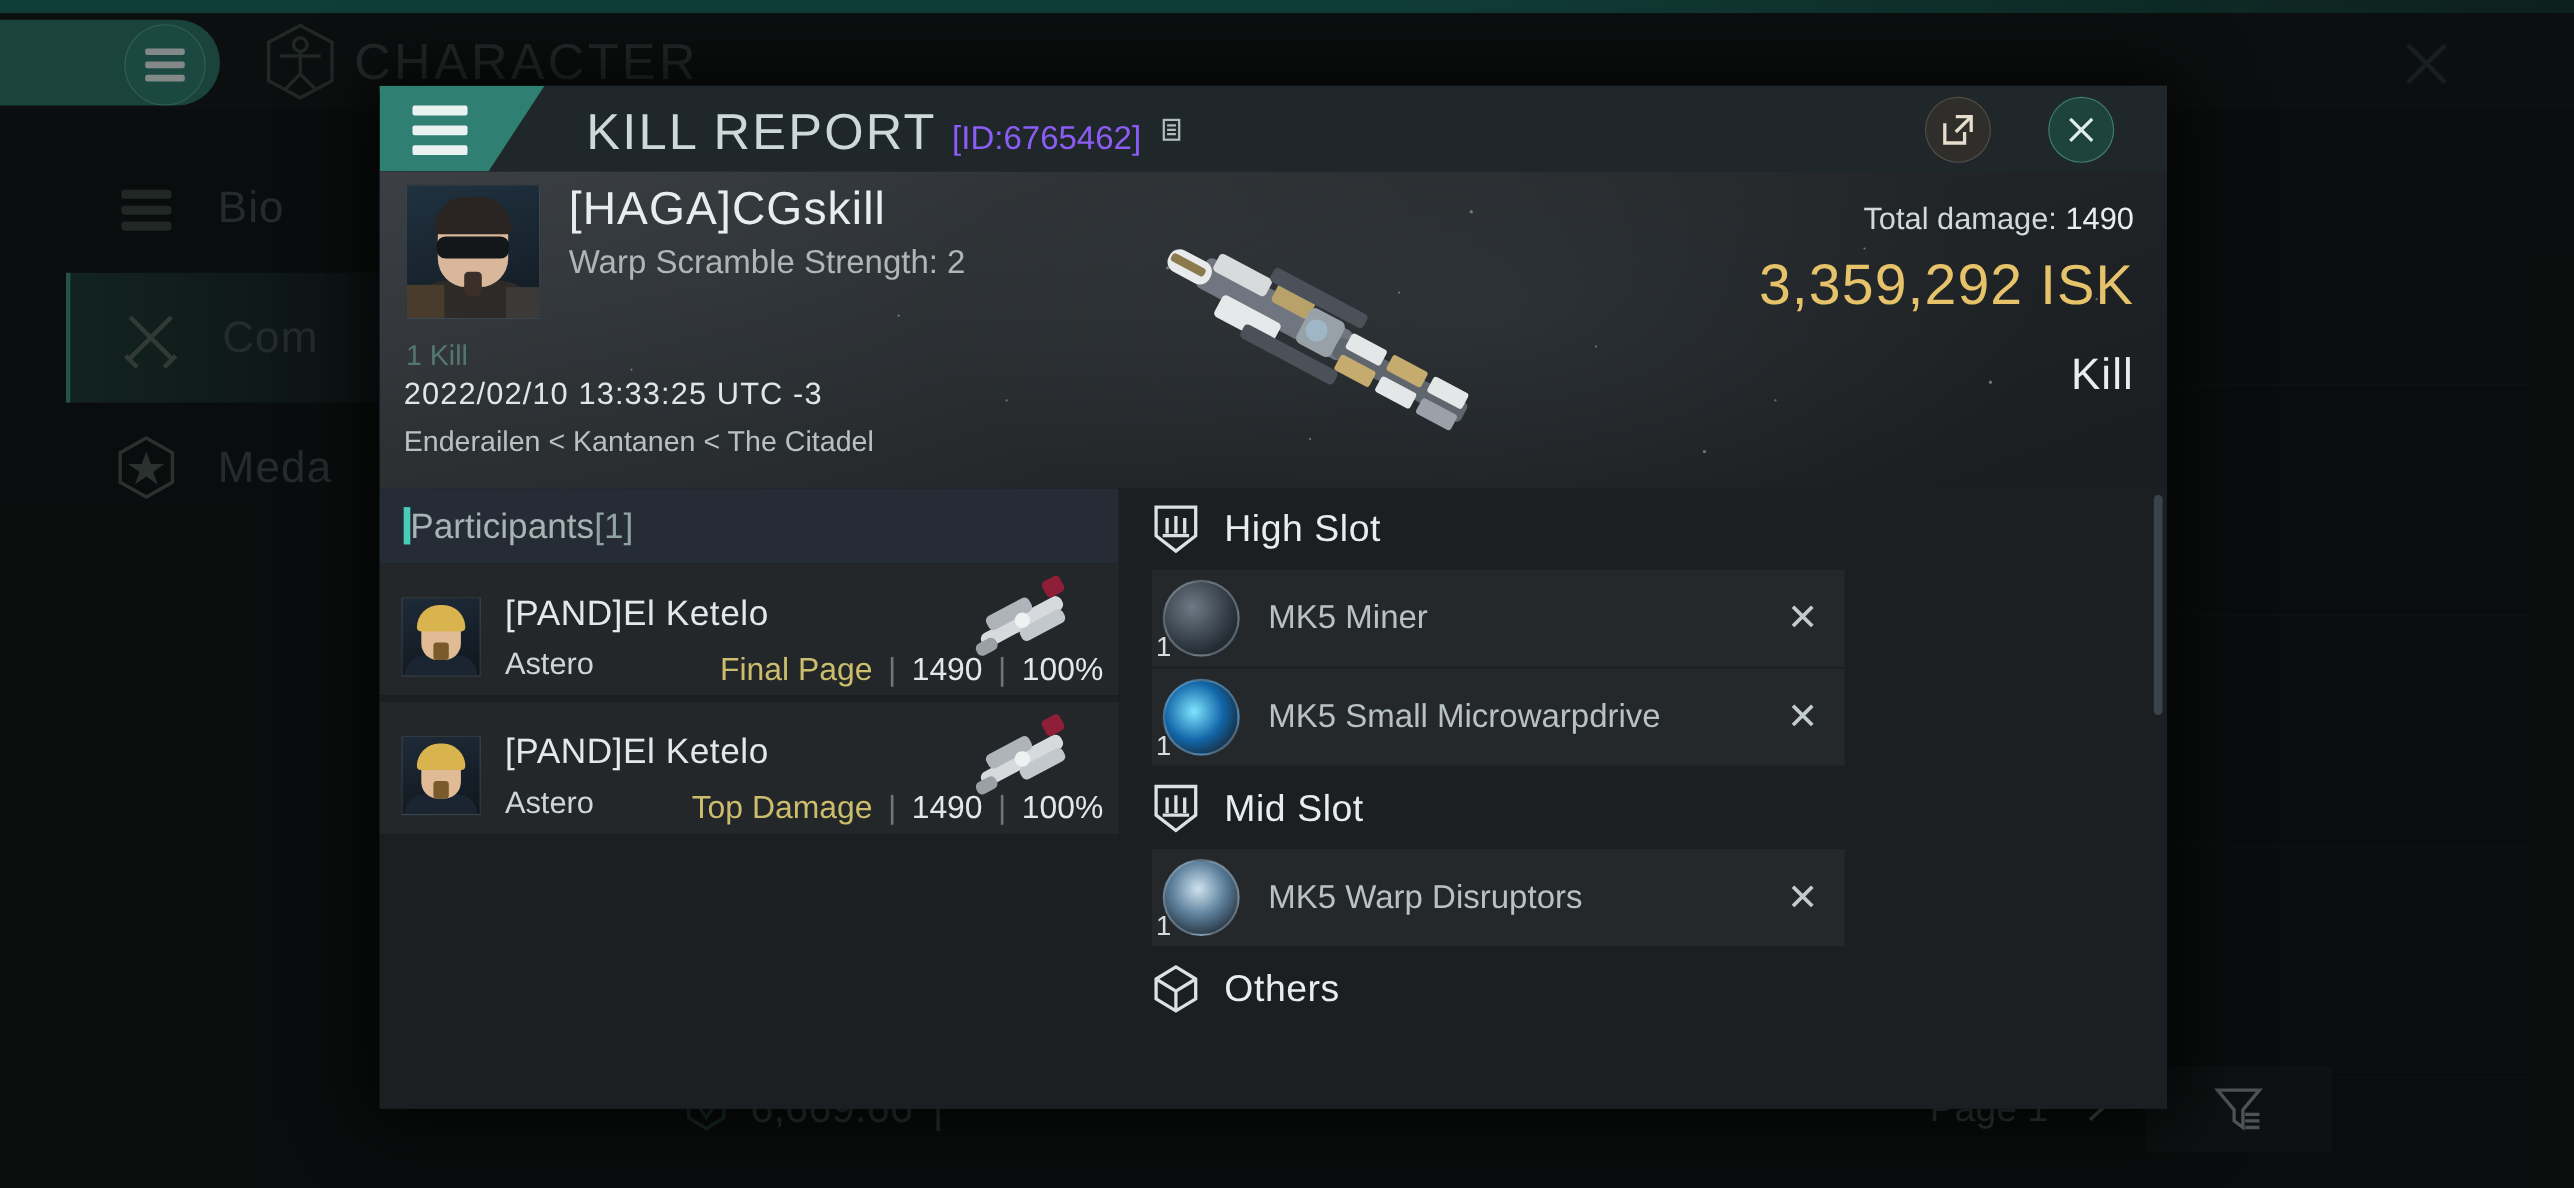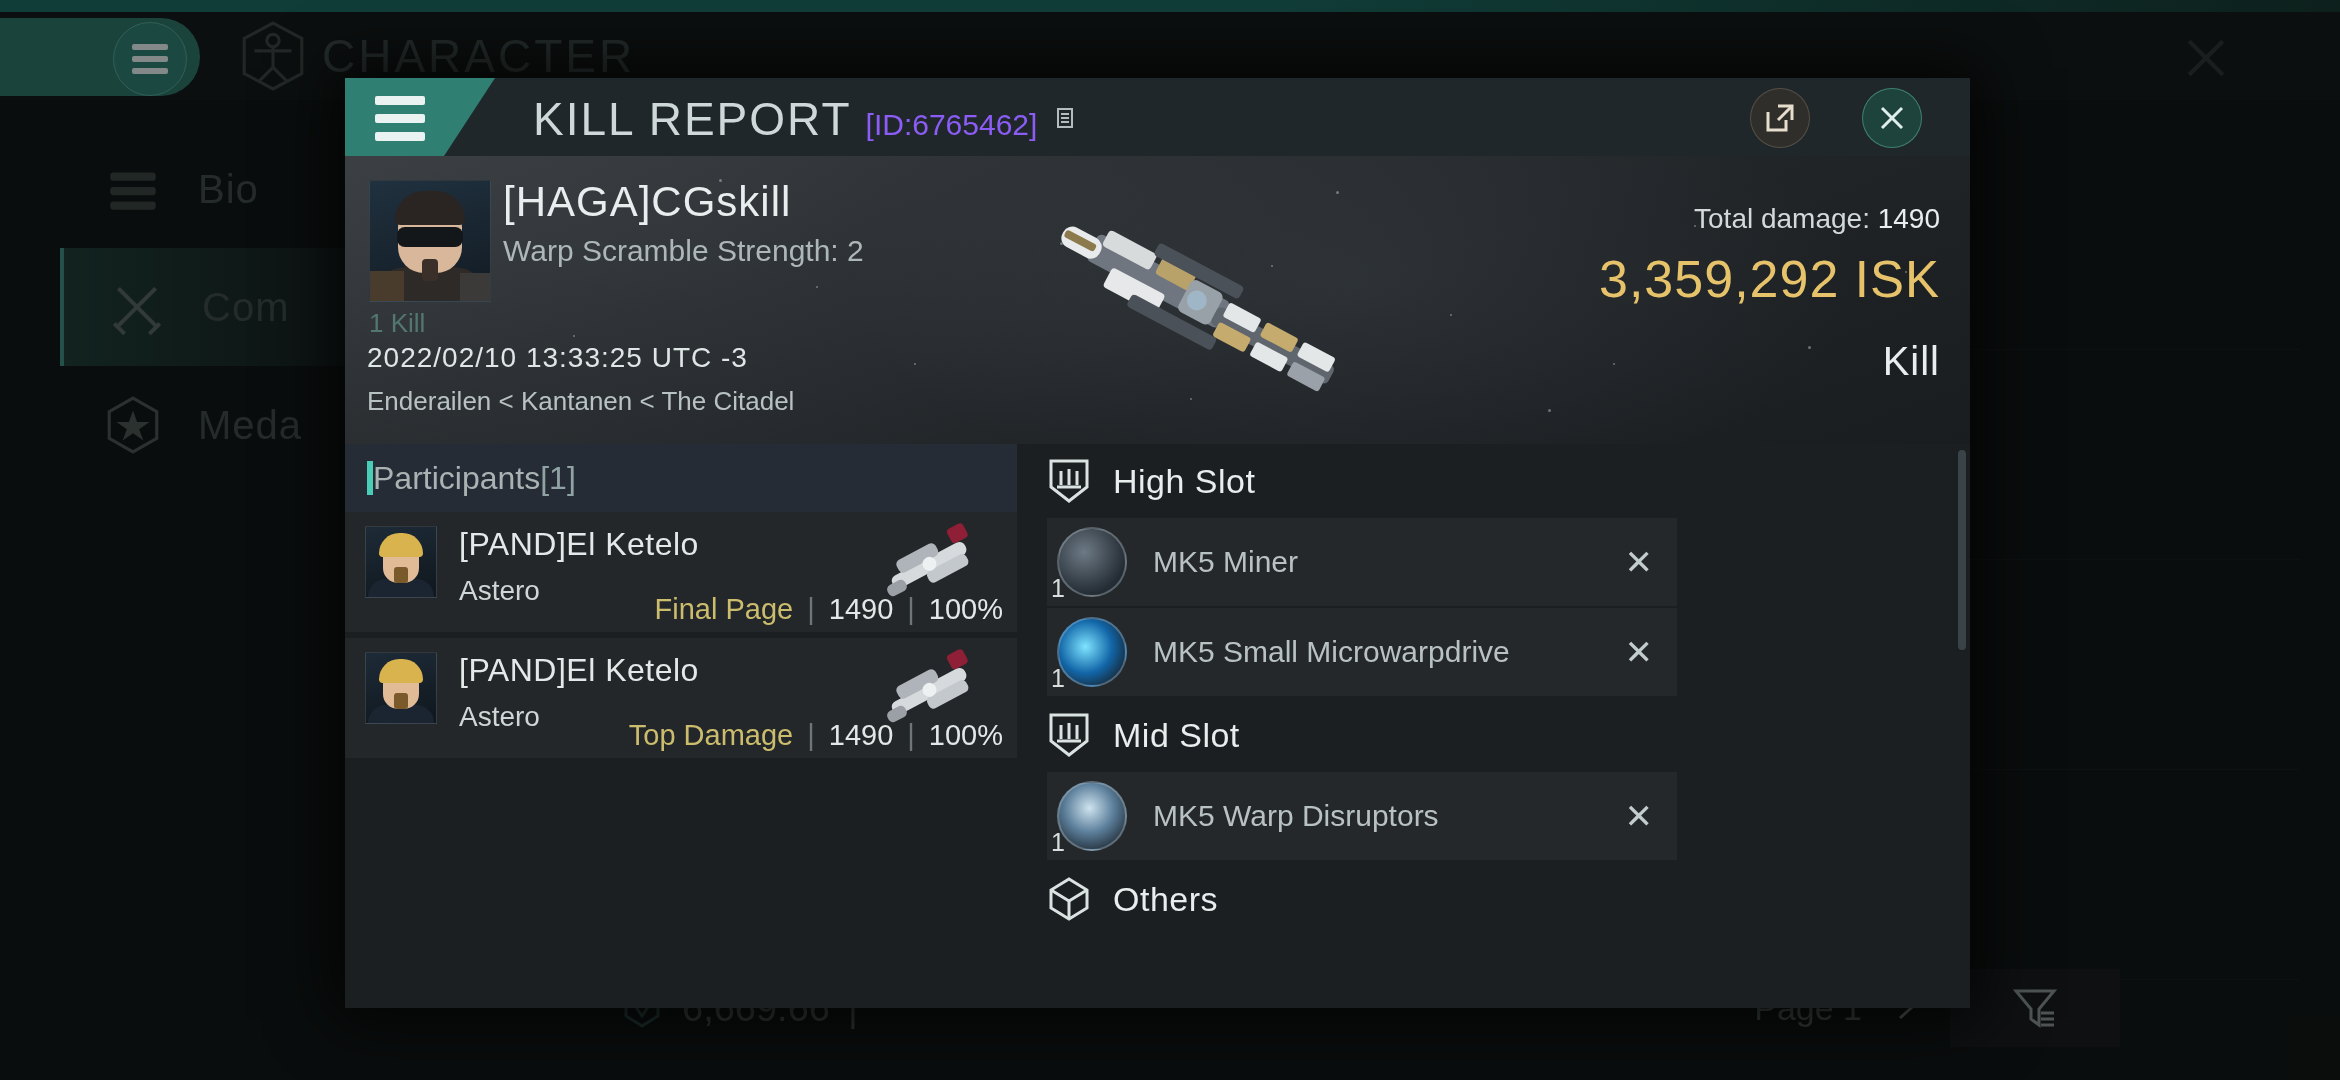--- a/index.html
+++ b/index.html
@@ -112,21 +112,21 @@
     position:relative;height:288px;
     background:
       radial-gradient(ellipse 700px 300px at 62% 45%, rgba(120,130,140,.13), rgba(0,0,0,0) 72%),
       radial-gradient(ellipse 900px 420px at 20% 30%, rgba(90,100,110,.10), rgba(0,0,0,0) 70%),
       linear-gradient(160deg,#3a3e42 0%,#2b2f32 30%,#202427 62%,#1a1d20 100%);
     overflow:hidden;
   }
   .stars{position:absolute;inset:0;}
   .st{position:absolute;background:#c9d4d8;border-radius:50%;opacity:.45;}
 
-  .hero-left{position:absolute;left:24px;top:24px;display:flex;gap:12px;}
+  .hero-left{position:absolute;left:24px;top:12px;display:flex;gap:26px;}
   .portrait{
     width:122px;height:122px;flex:0 0 auto;position:relative;overflow:hidden;
     background:linear-gradient(165deg,#20313f,#121a22);
     border:1px solid rgba(255,255,255,.12);
   }
   .p-head{position:absolute;left:50%;top:16px;transform:translateX(-50%);
           width:64px;height:76px;border-radius:30px 30px 26px 26px;background:#d8b79a;}
   .p-hair{position:absolute;left:50%;top:10px;transform:translateX(-50%);
           width:70px;height:34px;border-radius:34px 34px 6px 6px;background:#2a2522;}
   .p-glass{position:absolute;left:50%;top:46px;transform:translateX(-50%);
@@ -144,41 +144,41 @@
   .killbadge{position:absolute;left:24px;top:152px;color:#5f8d82;font-size:26px;opacity:.75;}
   .hero-meta{position:absolute;left:22px;top:186px;}
   .hero-meta .dt{color:#dfe6e6;font-size:28px;letter-spacing:1px;}
   .hero-meta .loc{color:#b9c2c2;font-size:26px;margin-top:12px;}
 
   .hero-ship{position:absolute;left:640px;top:18px;width:420px;height:260px;}
 
   .hero-right{position:absolute;right:30px;top:18px;text-align:right;}
   .hr-ship{color:#eef3f3;font-size:34px;letter-spacing:.5px;}
   .hr-ship .cls{color:#b9c2c2;font-size:27px;}
-  .hr-dmg{color:#d2d9d9;font-size:28px;margin-top:29px;text-align:right;}
+  .hr-dmg{color:#d2d9d9;font-size:28px;margin-top:9px;text-align:right;}
   .hr-dmg .v{color:#e8eded;}
   .hr-isk{margin-top:14px;color:#e6c36a;font-size:52px;letter-spacing:1px;}
   .hr-isk .u{font-size:51px;}
   .hr-kill{margin-top:30px;color:#e8eeee;font-size:40px;letter-spacing:1px;}
 
   
   .body{display:flex;height:564px;}
   .col-left{width:672px;flex:0 0 auto;background:#1b1f21;}
   .col-right{flex:1;background:#1b1f21;}
 
   .ptitle{
     height:68px;background:#262c36;display:flex;align-items:center;padding-left:22px;
   }
   .ptitle .bar{width:6px;height:34px;background:#49cdb6;}
   .ptitle .t{color:#aab3b3;font-size:32px;}
   .ptitle .c{color:#8fa3a3;font-size:32px;}
 
   .prow{
     position:relative;height:120px;background:#232729;margin:0 0 6px 0;
-    display:flex;align-items:flex-start;padding:14px 18px 0 20px;
+    display:flex;align-items:center;padding:14px 18px 0 20px;
   }
   .prow .pv{
     width:72px;height:72px;flex:0 0 auto;position:relative;overflow:hidden;
     background:linear-gradient(165deg,#1d2b38,#10161c);border:1px solid rgba(255,255,255,.14);
   }
   .pv-head{position:absolute;left:50%;top:12px;transform:translateX(-50%);width:36px;height:44px;border-radius:18px 18px 15px 15px;background:#e0bb96;}
   .pv-hair{position:absolute;left:50%;top:6px;transform:translateX(-50%);width:44px;height:24px;border-radius:22px 22px 4px 4px;background:#d9b44e;}
   .pv-beard{position:absolute;left:50%;top:40px;transform:translateX(-50%);width:14px;height:16px;background:#7a5a2a;border-radius:3px;}
   .pv-body{position:absolute;left:50%;bottom:0;transform:translateX(-50%);width:66px;height:18px;border-radius:24px 24px 0 0;background:#1b2531;}
 

